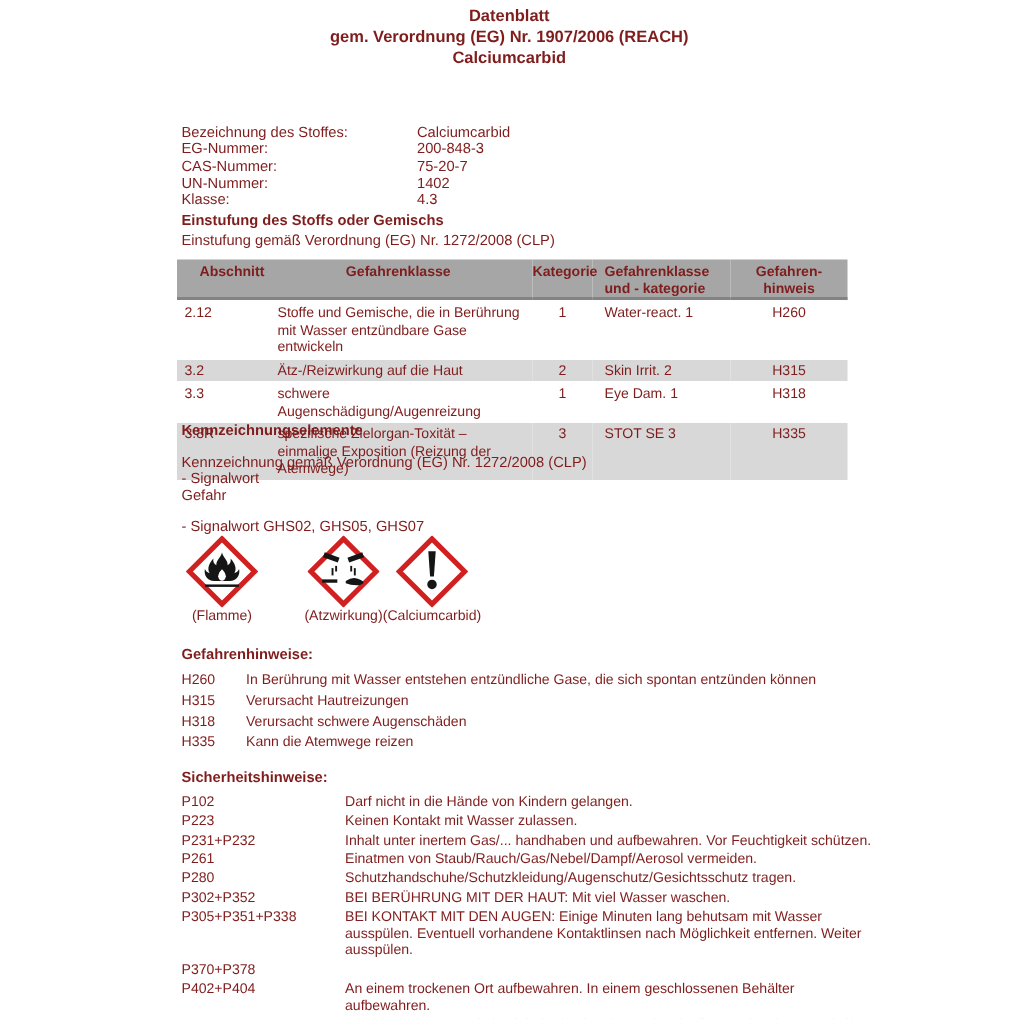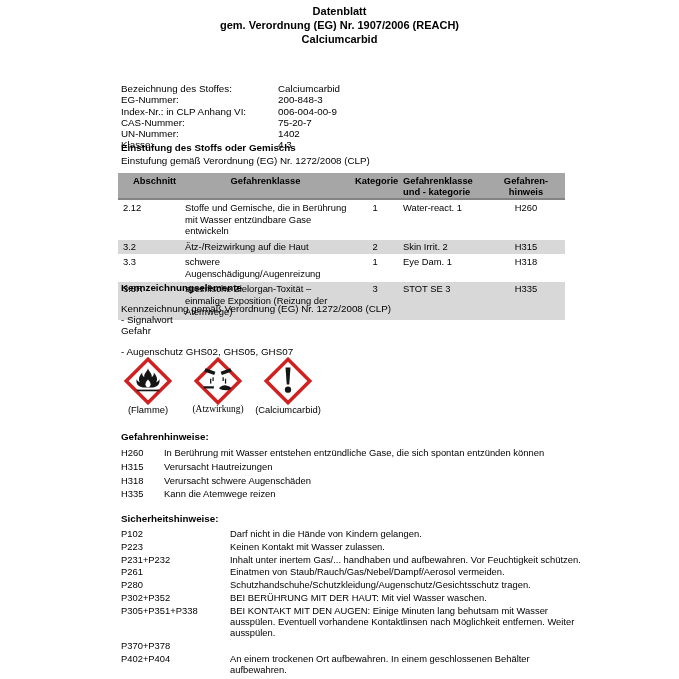--- a/index.html
+++ b/index.html
@@ -1,18 +1,18 @@
 <!DOCTYPE html>
 <html><head>
 <meta charset="utf-8">
 <style>
   html,body{margin:0;padding:0;background:#ffffff;}
   .page{
     position:relative;width:679px;height:679px;background:#ffffff;overflow:hidden;
-    font-family:"Liberation Sans",sans-serif;color:#000000;
+    font-family:"Liberation Sans",sans-serif;color:#7f1d1d;
   }
   .abs{position:absolute;}
 
   
   .title-block{top:4px;left:0;width:679px;text-align:center;font-weight:bold;font-size:11px;line-height:14px;}
 
   
   .info-block{top:59px;left:121px;font-size:9.8px;line-height:11.3px;margin-top:24px;}
   .info-row{display:flex;}
   .info-label{width:157px;}
@@ -37,21 +37,21 @@
   .c5{text-align:center;}
 
   
   .lab-heading{top:282px;left:121px;font-size:9.8px;font-weight:bold;}
   .lab-lines{top:303px;left:121px;font-size:9.8px;line-height:11.2px;}
   .pikto-line{top:346px;left:121px;font-size:9.8px;}
 
   .pictogram{top:357px;width:70px;text-align:center;}
   .pictogram svg{display:block;margin:0 auto;}
   .pictogram .pikto-label{font-size:9.4px;margin-top:-1px;}
-  .pg1{left:113px;} .pg2{left:183px;font-family:Liberation Serif, serif;} .pg3{left:253px;}
+  .pg1{left:113px;} .pg2{left:194px;} .pg3{left:253px;}
 
   
   .haz-heading{top:431px;left:121px;font-size:9.8px;font-weight:bold;}
   .haz-list{top:447px;left:121px;font-size:9.4px;}
   .haz-row{display:flex;line-height:11px;margin-bottom:2.8px;}
   .haz-code{width:31px;flex:0 0 31px;}
   .haz-text{white-space:nowrap;padding-left:12px;}
 
   
   .prec-heading{top:513px;left:121px;font-size:9.8px;font-weight:bold;}
@@ -72,24 +72,20 @@
   </div>
 
   <div class="abs info-block">
     <div class="info-row">
       <span class="info-label">Bezeichnung des Stoffes:</span>
       <span class="info-value">Calciumcarbid</span>
     </div>
     <div class="info-row">
       <span class="info-label">EG-Nummer:</span>
       <span class="info-value">200-848-3</span>
-    </div>
-    <div class="info-row">
-      <span class="info-label">Index-Nr.: in CLP Anhang VI:</span>
-      <span class="info-value">006-004-00-9</span>
     </div>
     <div class="info-row">
       <span class="info-label">CAS-Nummer:</span>
       <span class="info-value">75-20-7</span>
     </div>
     <div class="info-row">
       <span class="info-label">UN-Nummer:</span>
       <span class="info-value">1402</span>
     </div>
     <div class="info-row">
@@ -153,21 +149,21 @@
       </tbody>
     </table>
   </div>
 
   <div class="abs lab-heading">Kennzeichnungselemente</div>
   <div class="abs lab-lines">
     <div>Kennzeichnung gemäß Verordnung (EG) Nr. 1272/2008 (CLP)</div>
     <div>- Signalwort</div>
     <div>Gefahr</div>
   </div>
-  <div class="abs pikto-line">- Augenschutz GHS02, GHS05, GHS07</div>
+  <div class="abs pikto-line">- Signalwort GHS02, GHS05, GHS07</div>
 
   <div class="abs pictogram pg1">
     <svg width="48" height="48" viewBox="0 0 64 64">
       <path d="M32 3 L61 32 L32 61 L3 32 Z" fill="#ffffff" stroke="#d02020" stroke-width="4.5"></path>
       <path d="M32 15 c-1 4.5 -5.5 7 -5 11.5 c-2.3 -1.2 -3.2 -3.6 -2.6 -6 c-4 4.4 -5.8 9 -3.4 13 c-1.9 -0.6 -3.3 -2 -4.2 -3.8 c-1.2 6.3 2.6 10.3 8.2 10.8 h14 c5.6 -0.5 9.4 -4.5 8.2 -10.8 c-0.9 1.8 -2.3 3.2 -4.2 3.8 c2.4 -4 0.6 -8.6 -3.4 -13 c0.6 2.4 -0.3 4.8 -2.6 6 c0.5 -4.5 -4 -7 -5 -11.5 z" fill="#151515"></path>
       <path d="M28.5 36.5 c0.5 -3 1.8 -5 3.5 -6.5 c1.7 1.5 3 3.5 3.5 6.5 c-0.5 2.5 -2 3.8 -3.5 3.8 c-1.5 0 -3 -1.3 -3.5 -3.8 z" fill="#ffffff"></path>
       <rect x="17" y="43.5" width="30" height="2.2" fill="#151515"></rect>
     </svg>
     <div class="pikto-label">(Flamme)</div>
   </div>

